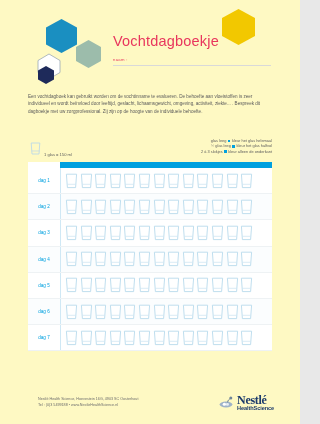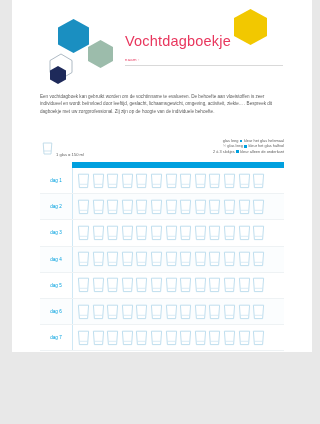--- a/index.html
+++ b/index.html
@@ -3,23 +3,23 @@
 <meta charset="utf-8">
 <style>
   html,body{margin:0;padding:0;}
   body{
     width:300px;height:424px;
     background:#e8e8e8;
     font-family:"Liberation Sans",sans-serif;
     overflow:hidden;
   }
   .page{
-    position:absolute;left:12px;top:0;
-    width:300px;height:352px;
-    background:#ffffff;
+    position:absolute;left:0;top:0;
+    width:300px;height:424px;
+    background:#fef9c3;
     overflow:hidden;
   }
 
   
   .hexwrap{position:absolute;left:0;top:0;width:300px;height:88px;}
   .hex{position:absolute;}
   .hex svg{display:block;}
 
   
   .title{
@@ -790,16 +790,20 @@
     <div class="logo">
       <span>
         <svg width="15" height="13" viewBox="0 0 15 13">
           <ellipse cx="7" cy="9.5" rx="6.4" ry="2.9" fill="#9fb3c8"></ellipse>
           <ellipse cx="5.4" cy="9.2" rx="1.7" ry="1.5" fill="#ffffff"></ellipse>
           <ellipse cx="8.4" cy="9.4" rx="1.6" ry="1.4" fill="#e6edf3"></ellipse>
           <path d="M8.6 7.4 C8.6 5.2 10.4 4.2 11.4 3.4" stroke="#6f8598" stroke-width="1" fill="none"></path>
           <circle cx="11.8" cy="2.9" r="1.5" fill="#6f8598"></circle>
         </svg>
       </span>
+      <span class="logo-word">
+        <div class="logo-nestle">Nestlé</div>
+        <div class="logo-hs">HealthScience</div>
+      </span>
     </div>
   </div>
 
 </div>
 
 </body></html>

